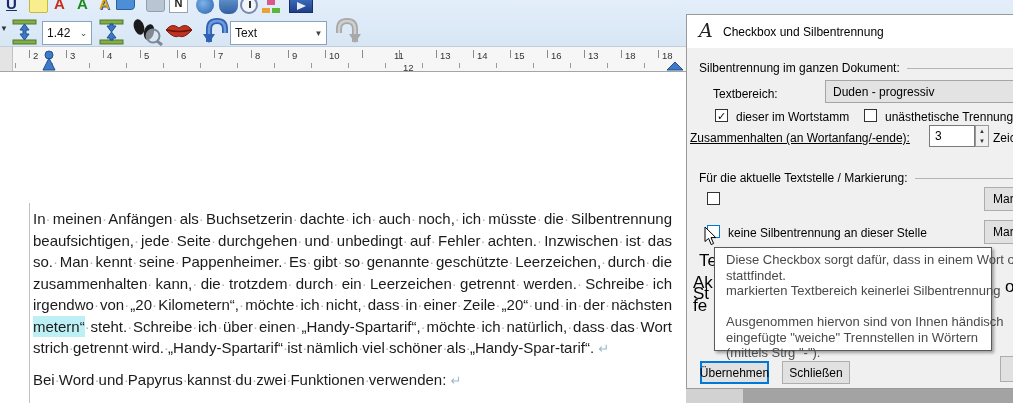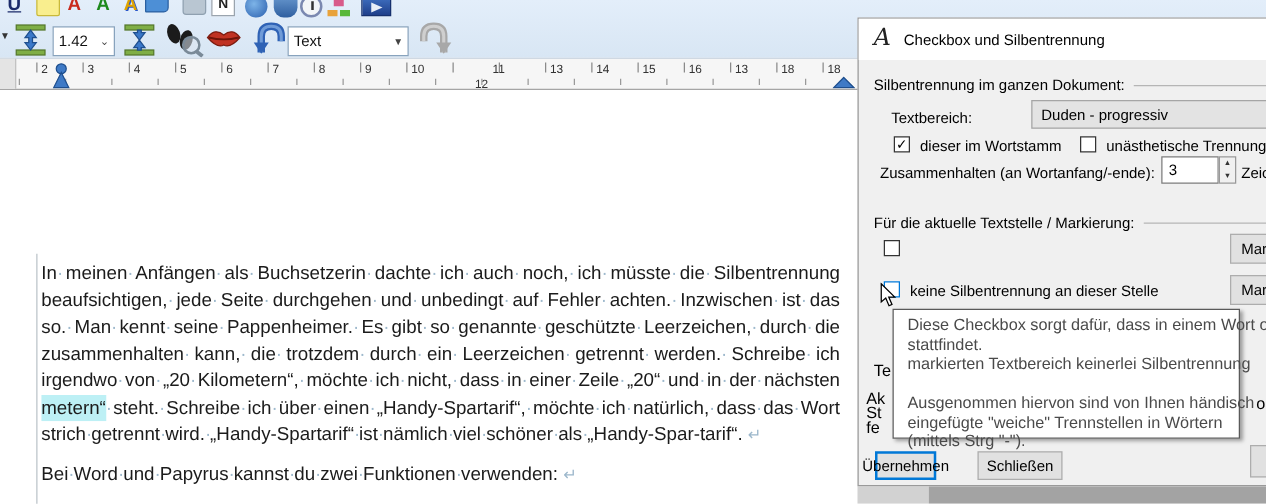--- a/index.html
+++ b/index.html
@@ -70,21 +70,21 @@
   .cb.hov { border-color:#0078d7; }
   .dd { position:absolute; background:#e3e3e3; border:1px solid #a5a5a5; display:flex; align-items:center; }
   .dd .val { padding-left:7px; }
   .spin { position:absolute; background:#fff; border:1px solid #7a7a7a; padding-left:5px; line-height:20px; }
   .spinarr { position:absolute; width:14px; height:22px; border:1px solid #999; background:#f0f0f0; font-size:6px;
              color:#333; text-align:center; line-height:10px; }
   .btn { position:absolute; background:#e1e1e1; border:1px solid #adadad; font-size:12px; color:#000;
          display:flex; align-items:center; justify-content:center; }
   .btn.default { border:2px solid #0078d7; }
   .btn.frag { justify-content:flex-start; padding-left:8px; }
-  .fragtxt { position:absolute; font-size:13px; color:#000; white-space:nowrap;margin-top:38px; }
+  .fragtxt { position:absolute; font-size:17px; color:#000; white-space:nowrap; }
   .tooltip { position:absolute; left:27px; top:232px; width:278px; height:104px; background:#fff;
              border:1px solid #5a5a5a; box-shadow:2px 2px 3px rgba(0,0,0,.35); z-index:7; padding:4px 0 0 11px; }
   .tt-line { font-size:13px; color:#4a4a4a; line-height:15.5px; white-space:nowrap; }
 
   .understrip-l { position:absolute; left:686px; top:389px; width:57px; height:14px; background:#d2d2d2; z-index:4; }
   .understrip-r { position:absolute; left:743px; top:389px; width:270px; height:14px; background:#a3a3a3; z-index:4; }
   .cursor { position:absolute; left:704px; top:226px; z-index:9; }
 </style>
 </head>
 <body>
@@ -189,21 +189,21 @@
     <span class="rtickM" style="left: 288px;"></span>
     <span class="rnum" style="left: 292px;">9</span>
     <span class="rtickm" style="left: 273.5px;"></span>
     <span class="rtickM" style="left: 325px;"></span>
     <span class="rnum" style="left: 329px;">10</span>
     <span class="rtickm" style="left: 310.5px;"></span>
     <span class="rtickM" style="left: 362px;"></span>
     <span class="rnum" style="left: 378px; margin-left: 16px;">11</span>
     <span class="rtickm" style="left: 347.5px;"></span>
     <span class="rtickM" style="left: 399px;"></span>
-    <span class="rnum" style="left: 380px; margin-top: 12px;">12</span>
+    <span class="rnum" style="left: 403px; margin-top: 12px;">12</span>
     <span class="rtickm" style="left: 384.5px;"></span>
     <span class="rtickM" style="left: 436px;"></span>
     <span class="rnum" style="left: 440px;">13</span>
     <span class="rtickm" style="left: 421.5px;"></span>
     <span class="rtickM" style="left: 473px;"></span>
     <span class="rnum" style="left: 477px;">14</span>
     <span class="rtickm" style="left: 458.5px;"></span>
     <span class="rtickM" style="left: 510px;"></span>
     <span class="rnum" style="left: 514px;">15</span>
     <span class="rtickm" style="left: 495.5px;"></span>
@@ -250,21 +250,21 @@
   <span class="dlbl" style="left:26px;top:72px;">Textbereich:</span>
   <div class="dd" style="left:138px;top:65px;width:210px;height:23px;">
     <span class="val">Duden - progressiv</span>
   </div>
 
   <span class="cb" style="left:28px;top:94px;">✓</span>
   <span class="dlbl" style="left:49px;top:95px;">dieser im Wortstamm</span>
   <span class="cb" style="left:177px;top:94px;"></span>
   <span class="dlbl" style="left:198px;top:95px;">unästhetische Trennung erlauben</span>
 
-  <span class="dlbl" style="left:17px;top:116px;">Zusammenhalten (an Wortanfang/-ende):</span>
+  <span class="dlbl" style="left:3px;top:116px;text-decoration:underline;">Zusammenhalten (an Wortanfang/-ende):</span>
   <div class="spin" style="left:242px;top:110px;width:46px;height:22px;">
     <span>3</span>
   </div>
   <div class="spinarr" style="left:288px;top:110px;">▲<br>▼</div>
   <span class="dlbl" style="left:306px;top:116px;">Zeichen</span>
 
   <div class="grouprow" style="left:12px;top:156px;">
     <span class="gl">Für die aktuelle Textstelle / Markierung:</span>
     <span class="ln"></span>
   </div>
@@ -289,21 +289,21 @@
   <div class="tooltip" id="tooltip">
       <div class="tt-line">Diese Checkbox sorgt dafür, dass in einem Wort oder</div>
       <div class="tt-line">stattfindet.</div>
       <div class="tt-line">markierten Textbereich keinerlei Silbentrennung</div>
       <div class="tt-line">&nbsp;</div>
       <div class="tt-line">Ausgenommen hiervon sind von Ihnen händisch</div>
       <div class="tt-line">eingefügte "weiche" Trennstellen in Wörtern</div>
       <div class="tt-line">(mittels Strg "-").</div>
     </div>
 
-  <div class="btn default" style="left:13px;top:346px;width:49px;height:23px;">
+  <div class="btn default" style="left:13px;top:346px;width:69px;height:23px;">
     <span>Übernehmen</span>
   </div>
   <div class="btn" style="left:95px;top:346px;width:68px;height:23px;">
     <span>Schließen</span>
   </div>
   <div class="btn" style="left:313px;top:341px;width:55px;height:26px;"></div>
 </div>
 
 <div class="understrip-l"></div>
 <div class="understrip-r"></div>

